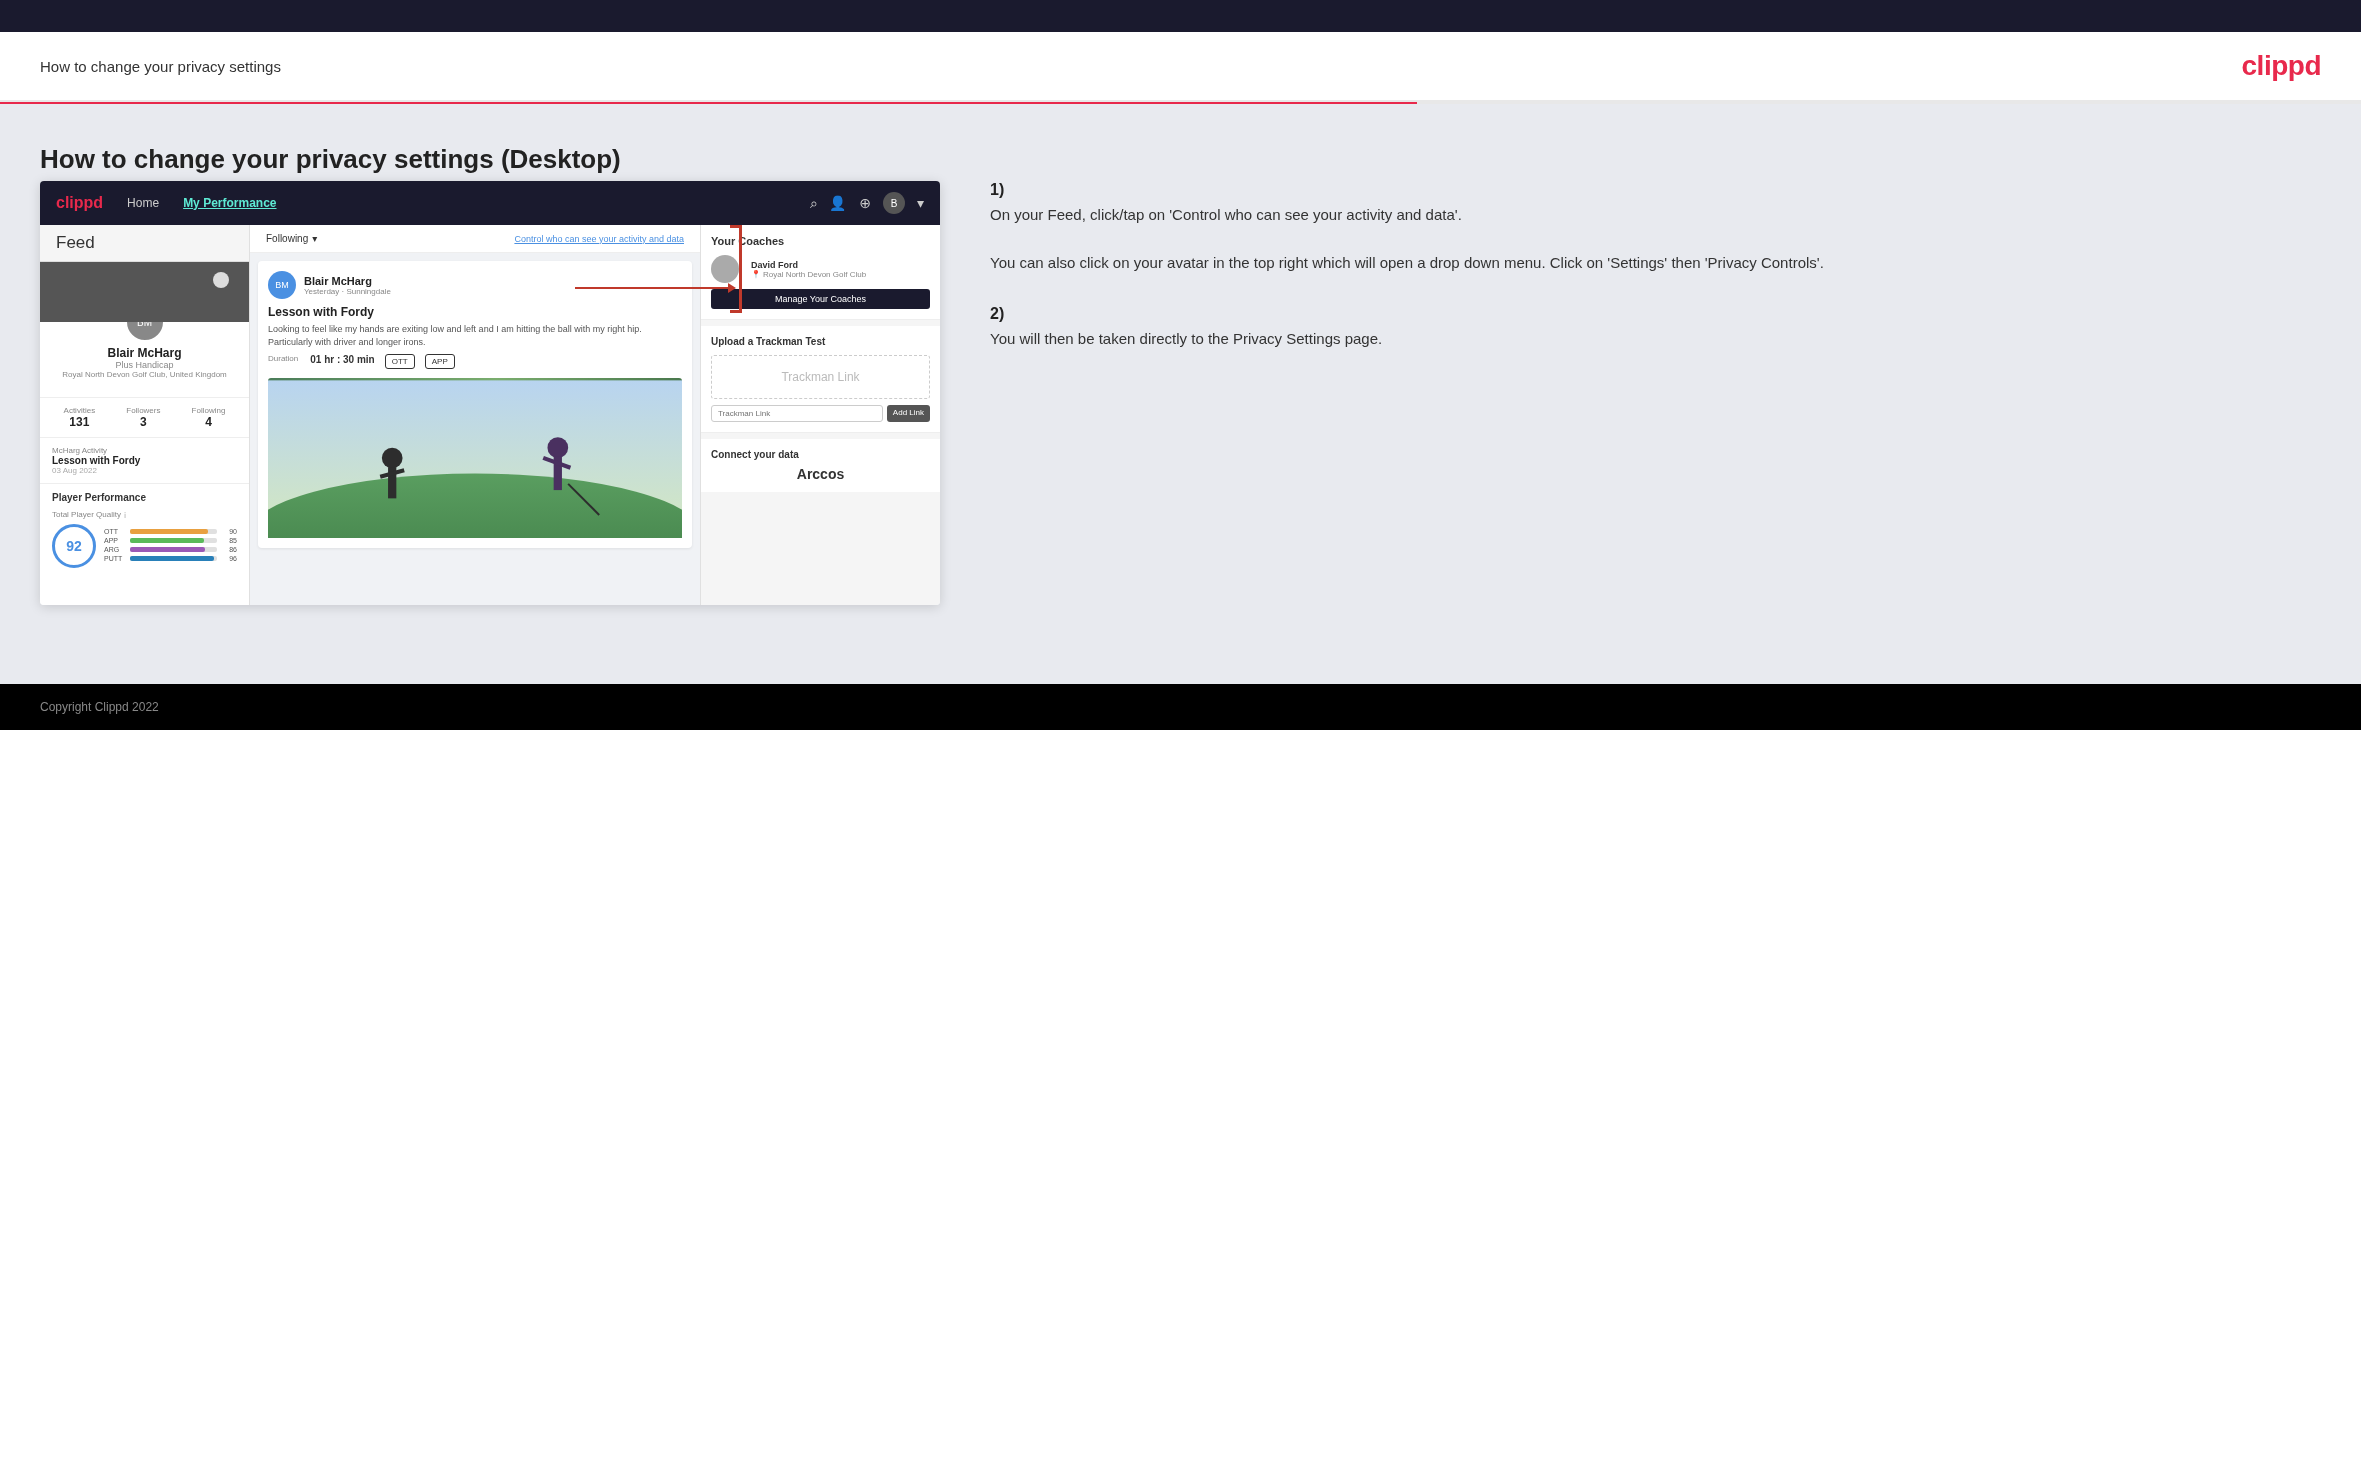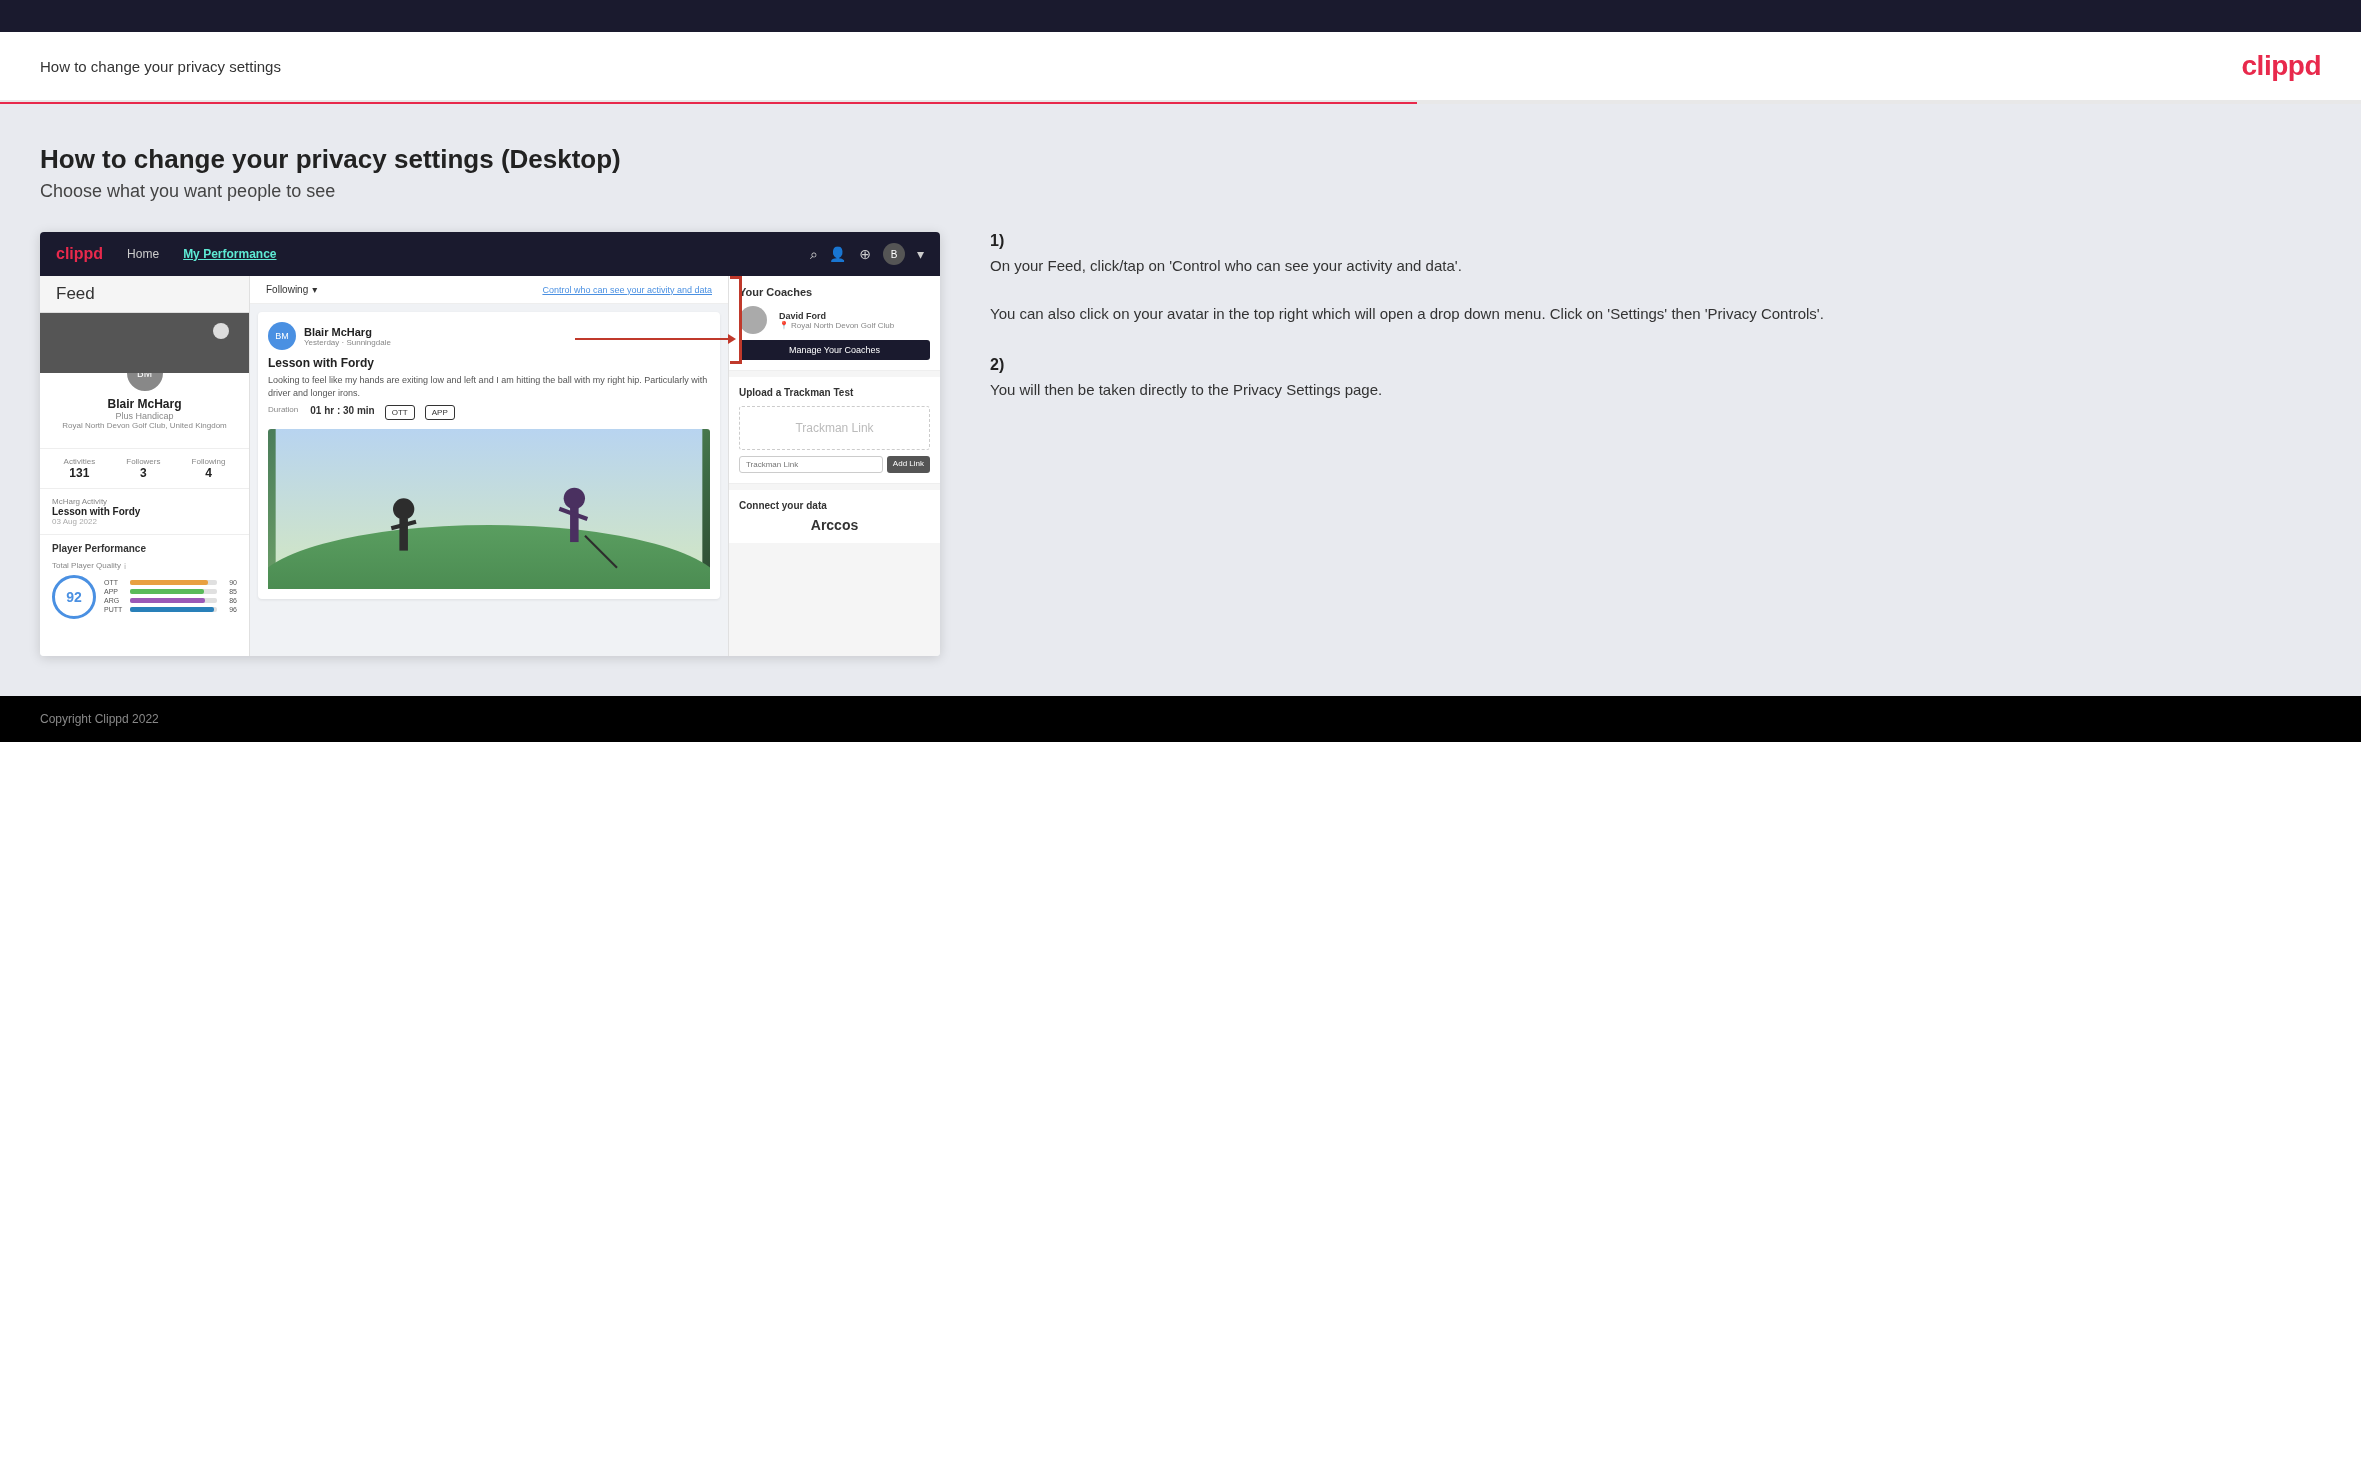--- a/index.html
+++ b/index.html
@@ -298,21 +298,21 @@
       background: linear-gradient(135deg, #4a7c59 0%, #7aad6e 40%, #3d6b45 80%, #2d4a32 100%);
       border-radius: 3px;
       margin-top: 6px;
       display: flex;
       align-items: center;
       justify-content: center;
     }
 
     
     .right-sidebar {
-      width: 212px;
+      width: 240px;
       background: #f5f5f5;
       border-left: 1px solid #e0e0e0;
       flex-shrink: 0;
       padding: 0;
     }
 
     .coaches-section {
       background: #fff;
       border-bottom: 1px solid #eee;
       padding: 10px;
@@ -423,21 +423,20 @@
 <div class="top-bar"></div>
 
 <div class="header">
   <span class="header-title">How to change your privacy settings</span>
   <span class="clippd-logo">clippd</span>
 </div>
 <div class="header-line"></div>
 
 <div class="main">
   <div class="page-heading">How to change your privacy settings (Desktop)</div>
-  <div class="page-subheading">Choose what you want people to see</div>
 
   <div class="content-layout">
 
     <div class="screenshot-wrap">
 
       <div class="app-nav">
         <span class="app-logo">clippd</span>
         <span class="app-nav-link">Home</span>
         <span class="app-nav-link active">My Performance</span>
         <div class="app-nav-icons">

